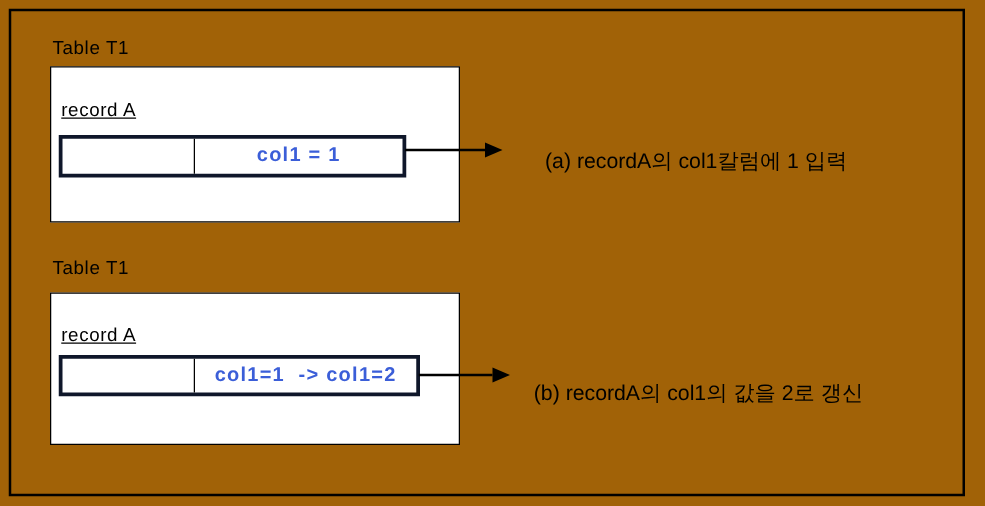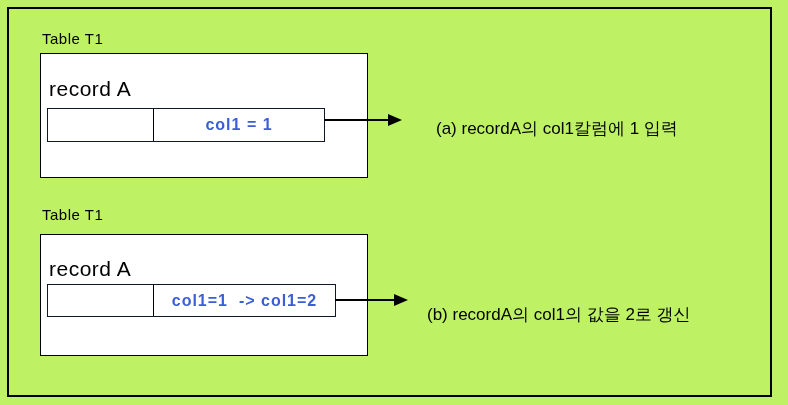--- a/index.html
+++ b/index.html
@@ -4,21 +4,21 @@
 <style>
   html, body {
     margin: 0;
     padding: 0;
     background: #ffffff;
   }
   #canvas {
     position: relative;
     width: 788px;
     height: 405px;
-    background: #bef264;
+    background: #a16207;
     font-family: "Liberation Sans", "DejaVu Sans", sans-serif;
     color: #000000;
     overflow: hidden;
   }
   .frame {
     position: absolute;
     left: 7px;
     top: 7px;
     width: 765px;
     height: 390px;
@@ -33,28 +33,29 @@
     white-space: nowrap;
   }
   .table-box {
     position: absolute;
     border: 1px solid #000000;
     box-sizing: border-box;
     background: #ffffff;
   }
   .record-label {
     position: absolute;
-    font-size: 21px;
+    font-size: 15px;
     line-height: 16px;
     letter-spacing: 0.5px;
     white-space: nowrap;
+    text-decoration: underline;
   }
   .record-row {
     position: absolute;
-    border: 1px solid #0f172a;
+    border: 3px solid #0f172a;
     box-sizing: border-box;
     display: flex;
     background: #ffffff;
   }
   .cell-empty {
     width: 106px;
     border-right: 1px solid #000000;
     box-sizing: border-box;
   }
   .cell-value {

